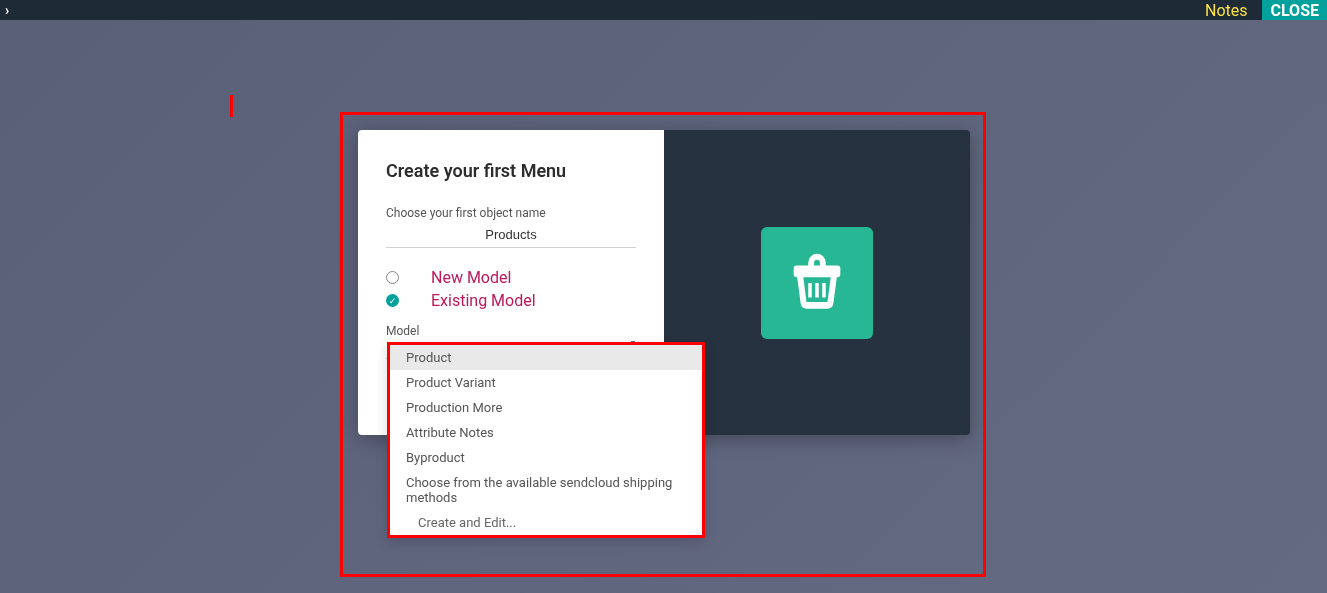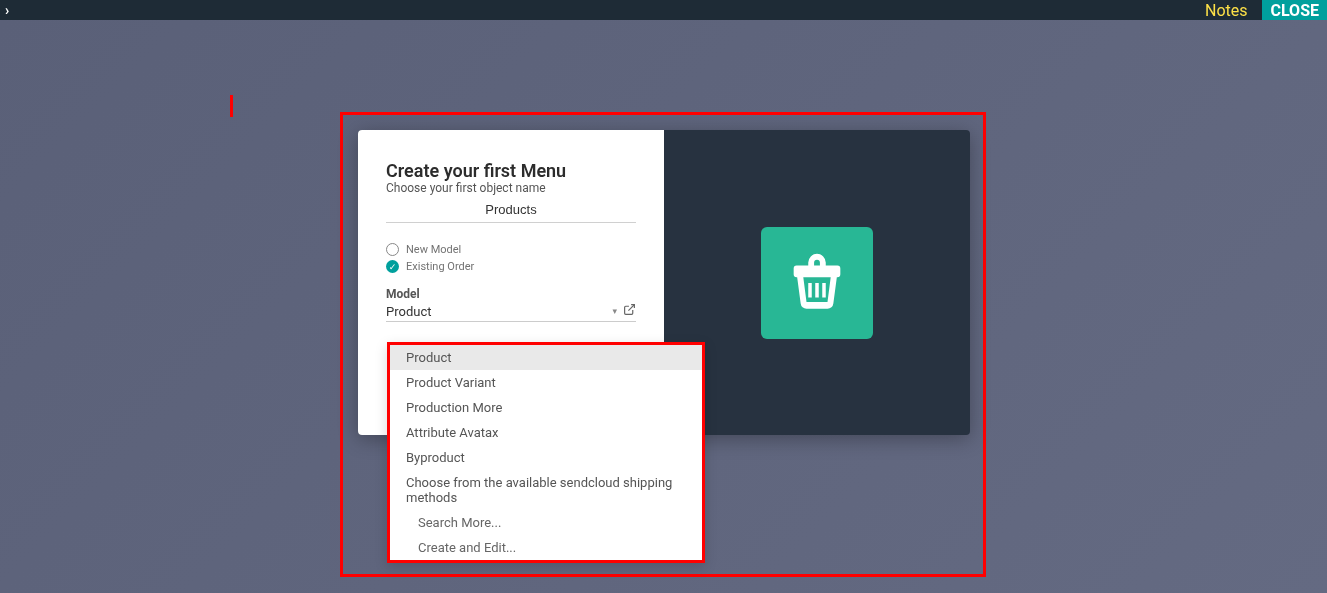--- a/index.html
+++ b/index.html
@@ -88,20 +88,21 @@
     .modal-left {
       background: #fff;
       width: 50%;
       padding: 30px 28px 20px 28px;
       border-radius: 4px 0 0 4px;
     }
     .modal-title {
       font-size: 18px;
       font-weight: 600;
       color: #2c2c2c;
+      margin-bottom: 25px;
     }
     .field-label {
       font-size: 12px;
       color: #555;
       margin-bottom: 4px;
     }
     .field-input {
       border: none;
       border-bottom: 1px solid #d0d0d0;
       font-size: 13px;
@@ -134,29 +135,29 @@
       display: flex;
       align-items: center;
       justify-content: center;
       flex-shrink: 0;
     }
     .checkmark {
       color: #fff;
       font-size: 9px;
     }
     .radio-label {
-      font-size: 11px;
-      color: #737373;
+      font-size: 16px;
+      color: #be185d;
+      margin-left: 25px;
     }
     .model-label {
       font-size: 12px;
       color: #555;
       margin-top: 14px;
       margin-bottom: 2px;
-      font-weight: bold;
     }
     .model-row {
       display: flex;
       align-items: center;
       justify-content: space-between;
       border-bottom: 1px solid #ccc;
       padding-bottom: 2px;
     }
     .model-value {
       font-size: 13px;
@@ -238,21 +239,21 @@
       <div class="field-label">Choose your first object name</div>
       <input class="field-input" value="Products" style="">
       <div class="radio-row">
         <div class="radio-circle"></div>
         <span class="radio-label">New Model</span>
       </div>
       <div class="radio-row">
         <div class="radio-checked">
             <span class="checkmark">✓</span>
           </div>
-        <span class="radio-label">Existing Order</span>
+        <span class="radio-label">Existing Model</span>
       </div>
       <div class="model-label">Model</div>
       <div class="model-row">
         <span class="model-value">Product</span>
         <span class="model-actions">
           <span class="caret-down">▾</span>
           <span class="ext-link">
             <svg width="13" height="13" viewBox="0 0 24 24" fill="none" stroke="#666" stroke-width="2.2">
                 <path d="M18 13v6a2 2 0 0 1-2 2H5a2 2 0 0 1-2-2V8a2 2 0 0 1 2-2h6"></path>
                 <polyline points="15 3 21 3 21 9"></polyline>
@@ -268,19 +269,18 @@
           <path fill="#fff" d="M9 6V5a3 3 0 0 1 6 0v1h4a1 1 0 0 1 1 1v2a1 1 0 0 1-1 1h-.2l-1.2 9a2 2 0 0 1-2 1.8H8.4a2 2 0 0 1-2-1.8L5.2 10H5a1 1 0 0 1-1-1V7a1 1 0 0 1 1-1h4zm2-1v1h2V5a1 1 0 0 0-2 0zM7.3 10l1.1 8.5h7.2l1.1-8.5H7.3zM9 12v5h1.2v-5H9zm2.4 0v5h1.2v-5h-1.2zm2.4 0v5H15v-5h-1.2z"></path>
         </svg>
       </div>
     </div>
   </div>
 
   <div class="dropdown">
     <div class="dropdown-item highlighted">Product</div>
     <div class="dropdown-item">Product Variant</div>
     <div class="dropdown-item">Production More</div>
-    <div class="dropdown-item">Attribute Avatax</div>
+    <div class="dropdown-item">Attribute Notes</div>
     <div class="dropdown-item">Byproduct</div>
     <div class="dropdown-item">Choose from the available sendcloud shipping methods</div>
-    <div class="dropdown-item action">Search More...</div>
     <div class="dropdown-item action">Create and Edit...</div>
   </div>
 </div>
 
 </body></html>

